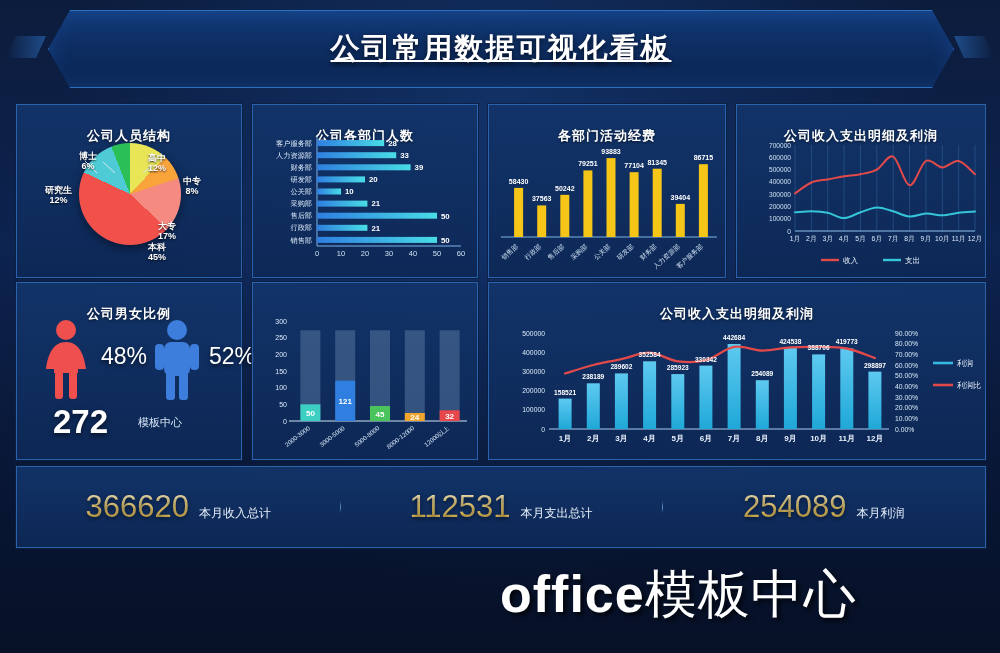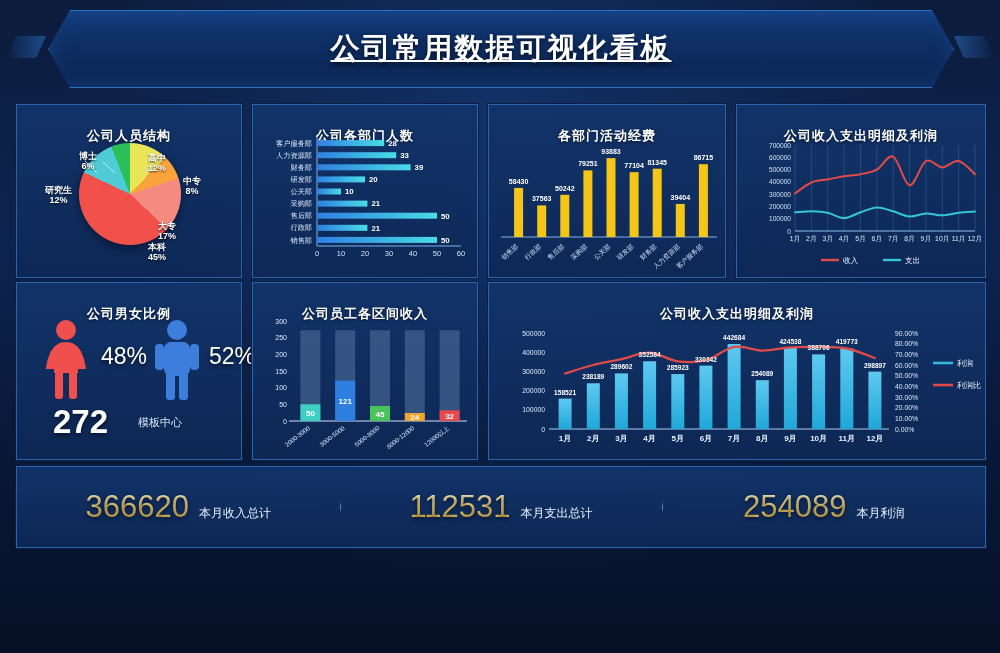--- a/index.html
+++ b/index.html
@@ -337,21 +337,20 @@
         <rect x="13" y="53" width="9" height="28" rx="3" fill="#3d7ddb"></rect>
         <rect x="26" y="53" width="9" height="28" rx="3" fill="#3d7ddb"></rect>
       </svg>
       <div class="g-pct" style="left:192px;color:#ffffff;">52%</div>
     </div>
     <div class="total-num">272</div>
     <div class="total-lbl">模板中心</div>
   </div>
 
   <div class="card" id="card-salary">
-    <div class="card-title">公司员工各区间收入</div>
     <svg width="224" height="152" style="position:absolute;left:0;top:24px;">
       <g id="sal-yticks">
           <text x="34" y="116.6" text-anchor="end" font-size="7" fill="#dbe9f8">0</text>
           <text x="34" y="99.9" text-anchor="end" font-size="7" fill="#dbe9f8">50</text>
           <text x="34" y="83.3" text-anchor="end" font-size="7" fill="#dbe9f8">100</text>
           <text x="34" y="66.6" text-anchor="end" font-size="7" fill="#dbe9f8">150</text>
           <text x="34" y="49.9" text-anchor="end" font-size="7" fill="#dbe9f8">200</text>
           <text x="34" y="33.3" text-anchor="end" font-size="7" fill="#dbe9f8">250</text>
           <text x="34" y="16.6" text-anchor="end" font-size="7" fill="#dbe9f8">300</text>
         </g>
@@ -481,14 +480,15 @@
         <span class="kpi-num">112531</span>
         <span class="kpi-lbl">本月支出总计</span>
       </div>
       <div class="kpi">
         <span class="kpi-num">254089</span>
         <span class="kpi-lbl">本月利润</span>
       </div>
     </div>
   </div>
 
+  <div class="watermark"><span>office</span><span class="wm-cn">模板中心</span></div>
 
 </div>
 
 </body></html>

